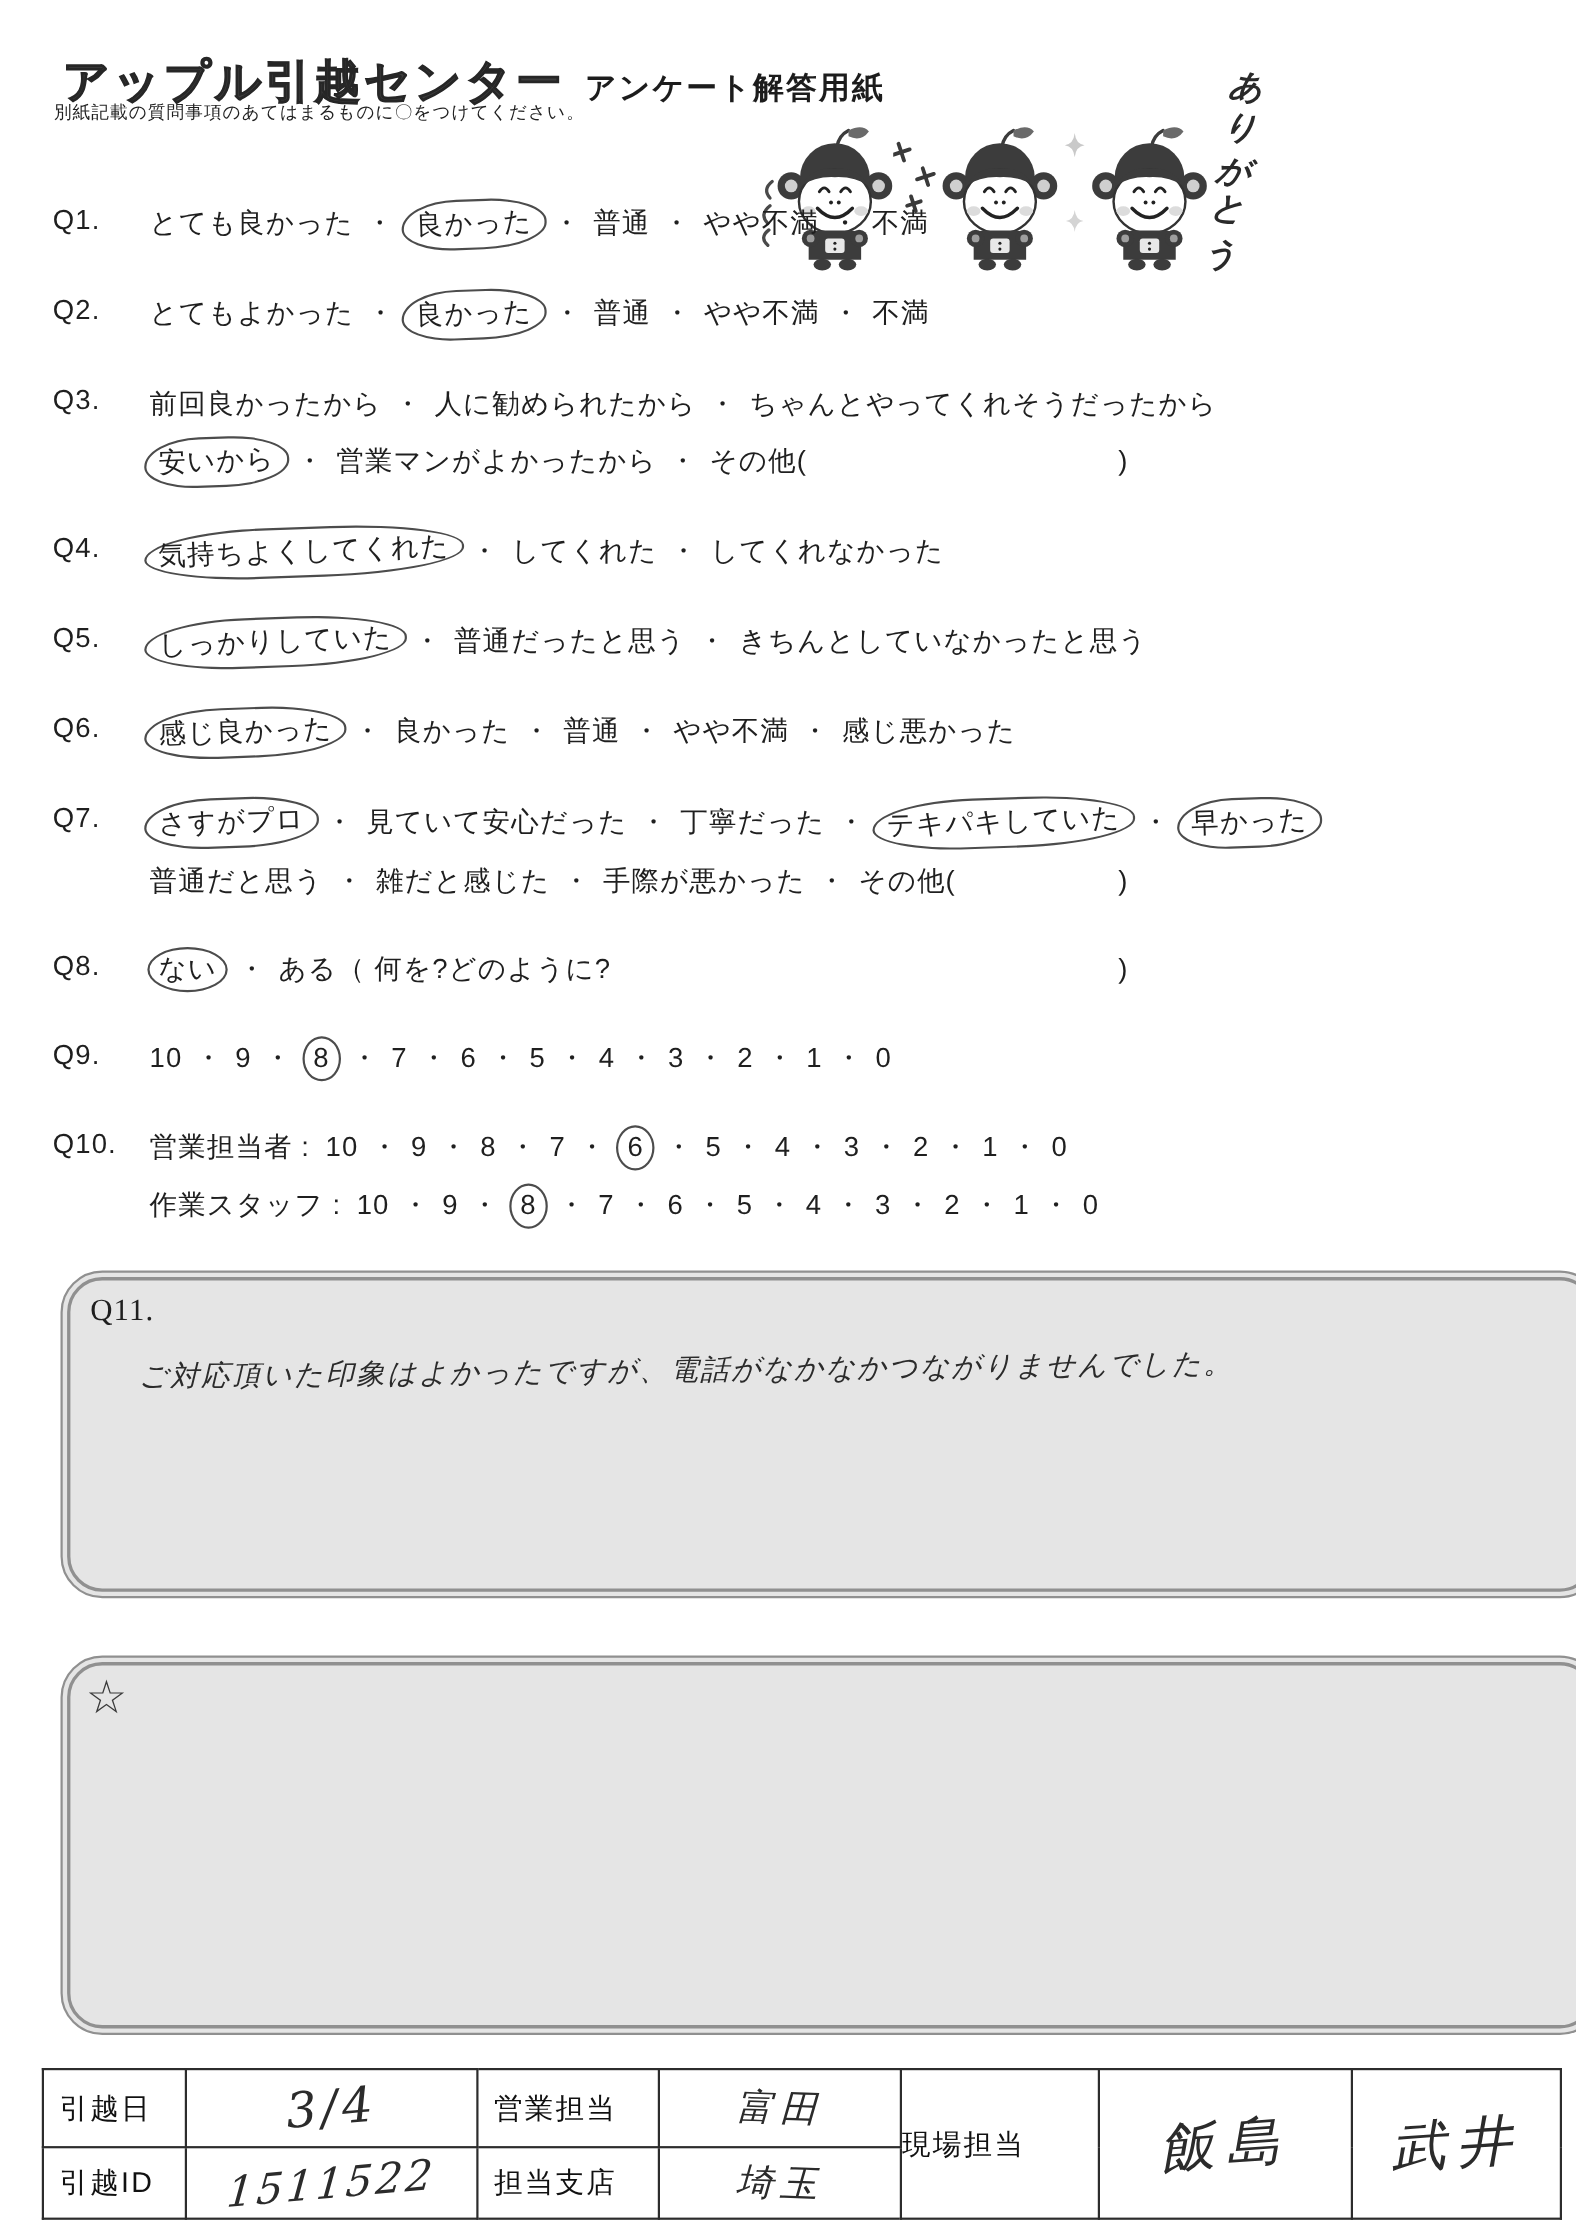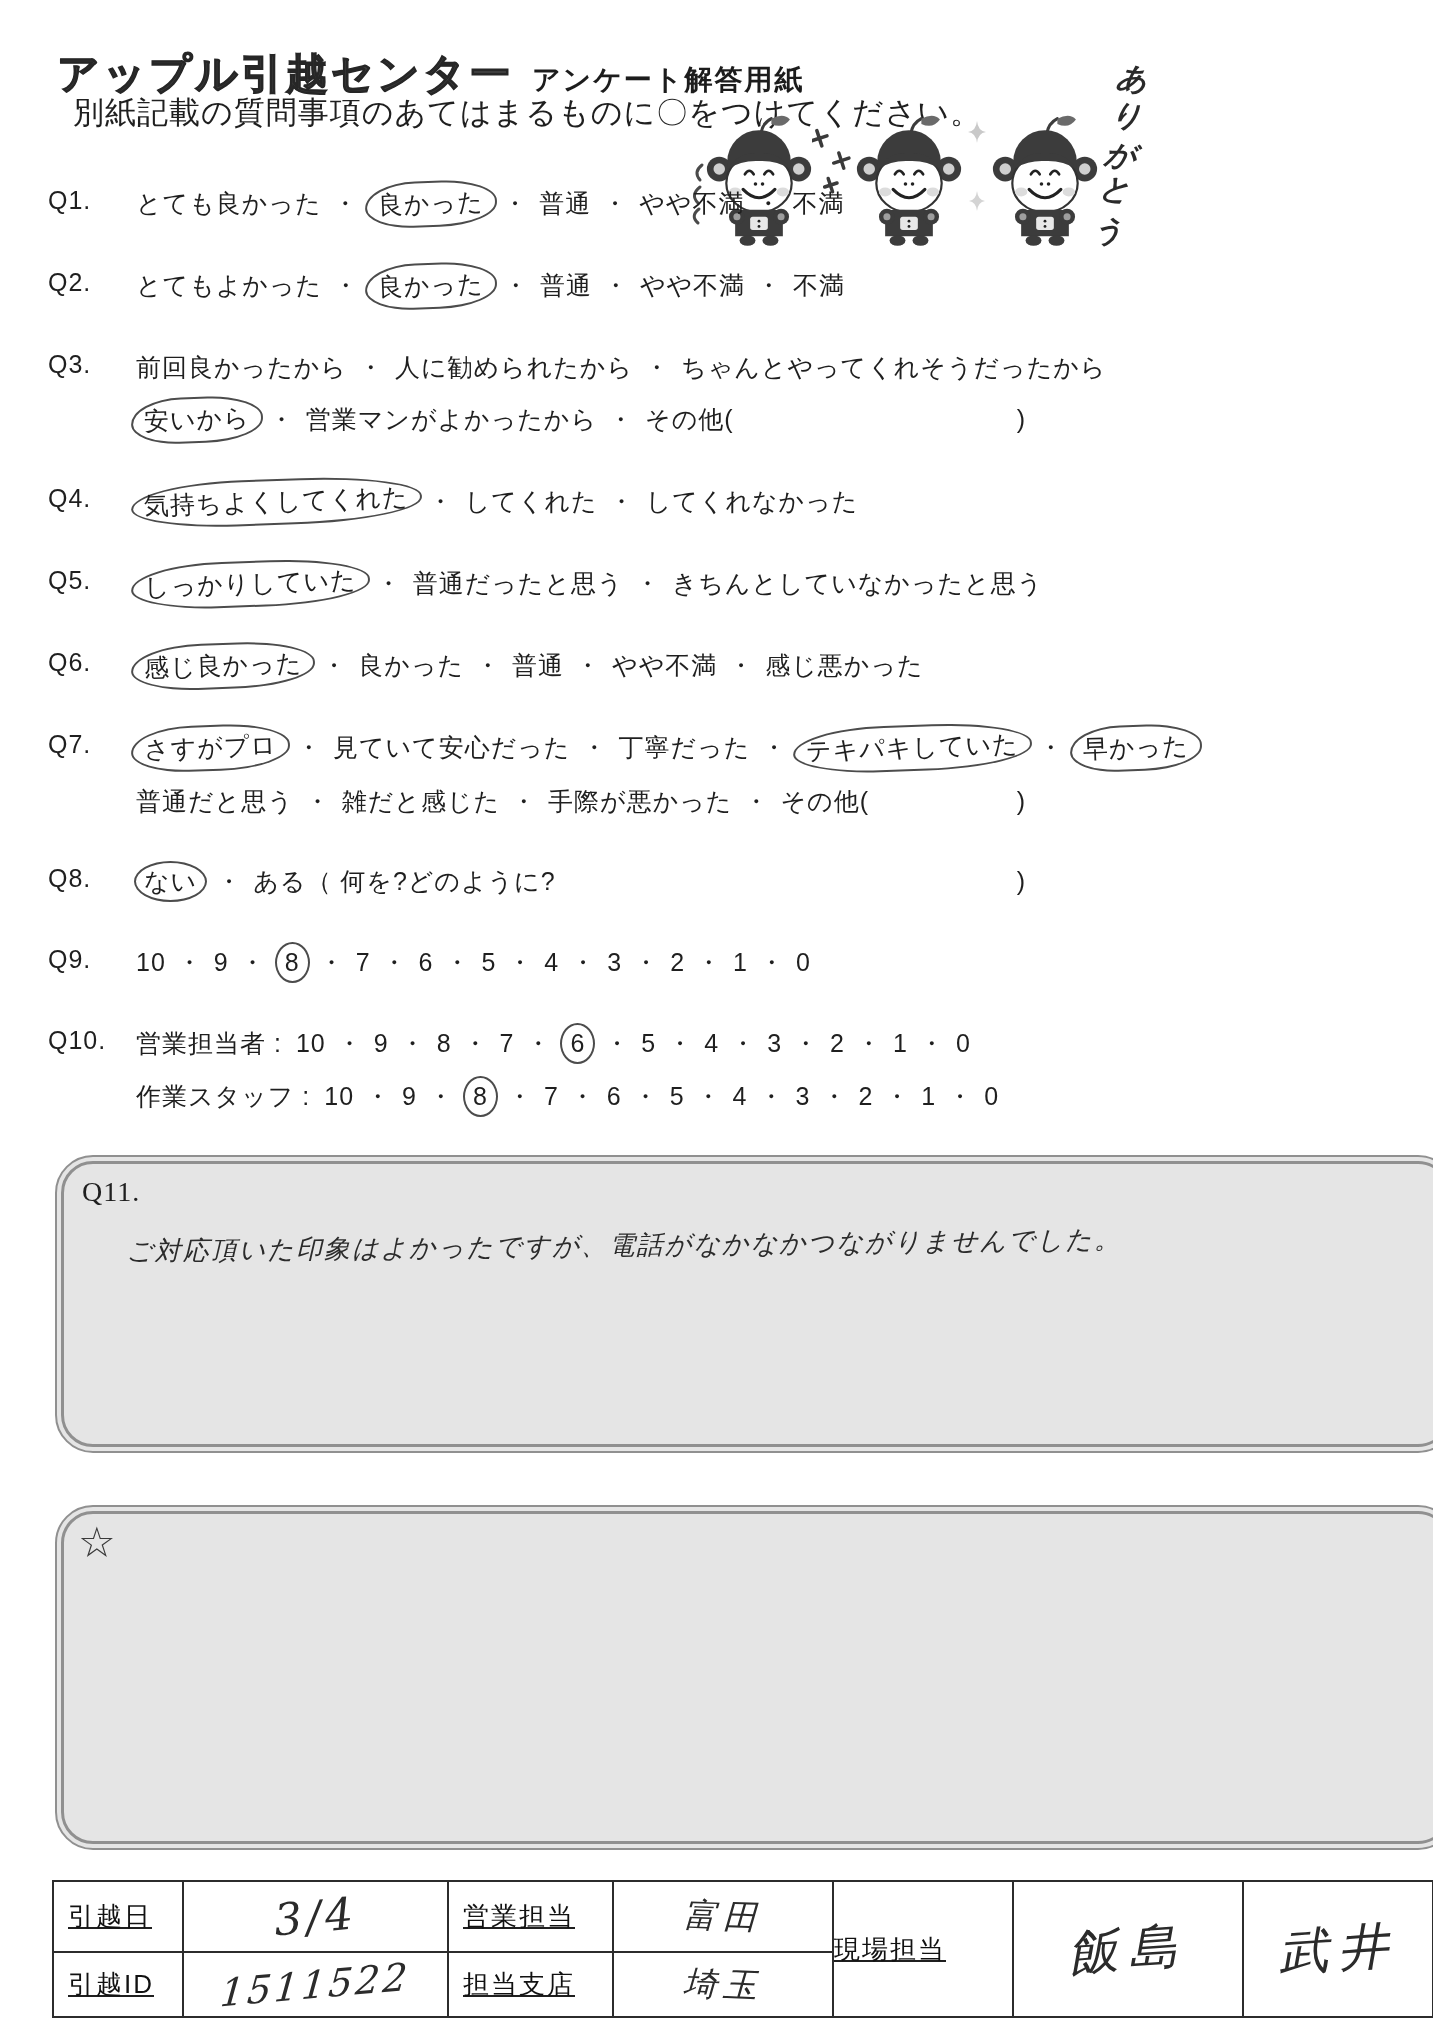--- a/index.html
+++ b/index.html
@@ -5,21 +5,21 @@
   html,body{margin:0;padding:0;background:#ffffff;}
   .page{
     position:relative; width:1433px; height:2023px; margin:0 auto;
     background:#ffffff; overflow:hidden; color:#1f1f1f;
     font-family:"Liberation Sans","DejaVu Sans",sans-serif;
   }
   
   .header{position:absolute; left:57px; top:46px; display:flex; align-items:flex-end; white-space:nowrap;}
   .brand{font-size:42px; font-weight:bold; letter-spacing:3px; color:#3d3d3d; -webkit-text-stroke:1.2px #262626;}
   .sheet-title{font-size:28px; font-weight:bold; letter-spacing:2px; margin-left:18px; padding-bottom:3px; color:#1c1c1c;}
-  .instruction{position:absolute; left:73px; top:92px; font-size:31px; letter-spacing:1px;}
+  .instruction{position:absolute; left:49px; top:92px; font-size:16px; letter-spacing:1px;}
   
   .mascots{position:absolute; left:688px; top:42px; display:flex; align-items:flex-end;}
   .mascots svg{flex:none;}
   .thanks{
     writing-mode:vertical-rl; font-family:"DejaVu Serif","Liberation Serif",serif; font-style:italic;
     font-weight:bold; font-size:30px; letter-spacing:4px; color:#2a2a2a;
     transform:rotate(9deg); margin-left:4px; margin-bottom:14px;
   }
   
   .questions{position:absolute; left:48px; top:186px; width:1090px;}
@@ -45,21 +45,21 @@
   .q11-label{position:absolute; left:18px; top:12px; font-family:"Liberation Serif","DejaVu Serif",serif; font-size:28px; letter-spacing:1px;}
   .hand{font-family:"DejaVu Serif","Liberation Serif",serif; font-style:italic; color:#2b2b2b;}
   .q11-hand{position:absolute; left:62px; top:64px; font-size:26px; letter-spacing:2px; transform:rotate(-0.7deg); white-space:nowrap;}
   .star-icon{position:absolute; left:14px; top:4px; font-size:42px; color:#3a3a3a; font-style:normal;}
   .star-lines{position:absolute; left:104px; top:42px;}
   .star-line{font-size:28px; letter-spacing:3px; margin-bottom:37px; white-space:nowrap;}
   .star-line:nth-child(1){transform:rotate(-0.8deg);}
   .star-line:nth-child(2){transform:rotate(0.4deg);}
   .star-line:nth-child(3){transform:rotate(-1deg);}
   
-  .footer-table{position:absolute; left:52px; top:1880px; width:1380px; height:138px; border-collapse:collapse; table-layout:fixed;text-decoration:underline;}
+  .footer-table{position:absolute; left:38px; top:1880px; width:1380px; height:138px; border-collapse:collapse; table-layout:fixed;}
   .footer-table td{border:2.5px solid #2c2c2c; padding:0; overflow:visible;}
   .lbl{font-size:26px; letter-spacing:2px; padding-left:14px !important; color:#111;}
   .lbl.center{text-align:left; padding-left:0 !important;}
   .val{text-align:center; vertical-align:middle;}
   .v-date{display:inline-block; font-size:44px; transform:rotate(-5deg); letter-spacing:4px;}
   .v-id{display:inline-block; font-size:38px; transform:rotate(-5deg) skewX(-10deg); letter-spacing:3px;}
   .v-name{display:inline-block; font-size:34px; transform:rotate(2deg); letter-spacing:6px;}
   .v-big{display:inline-block; font-size:50px; transform:rotate(-4deg); letter-spacing:10px;}
 </style>
 </head>

